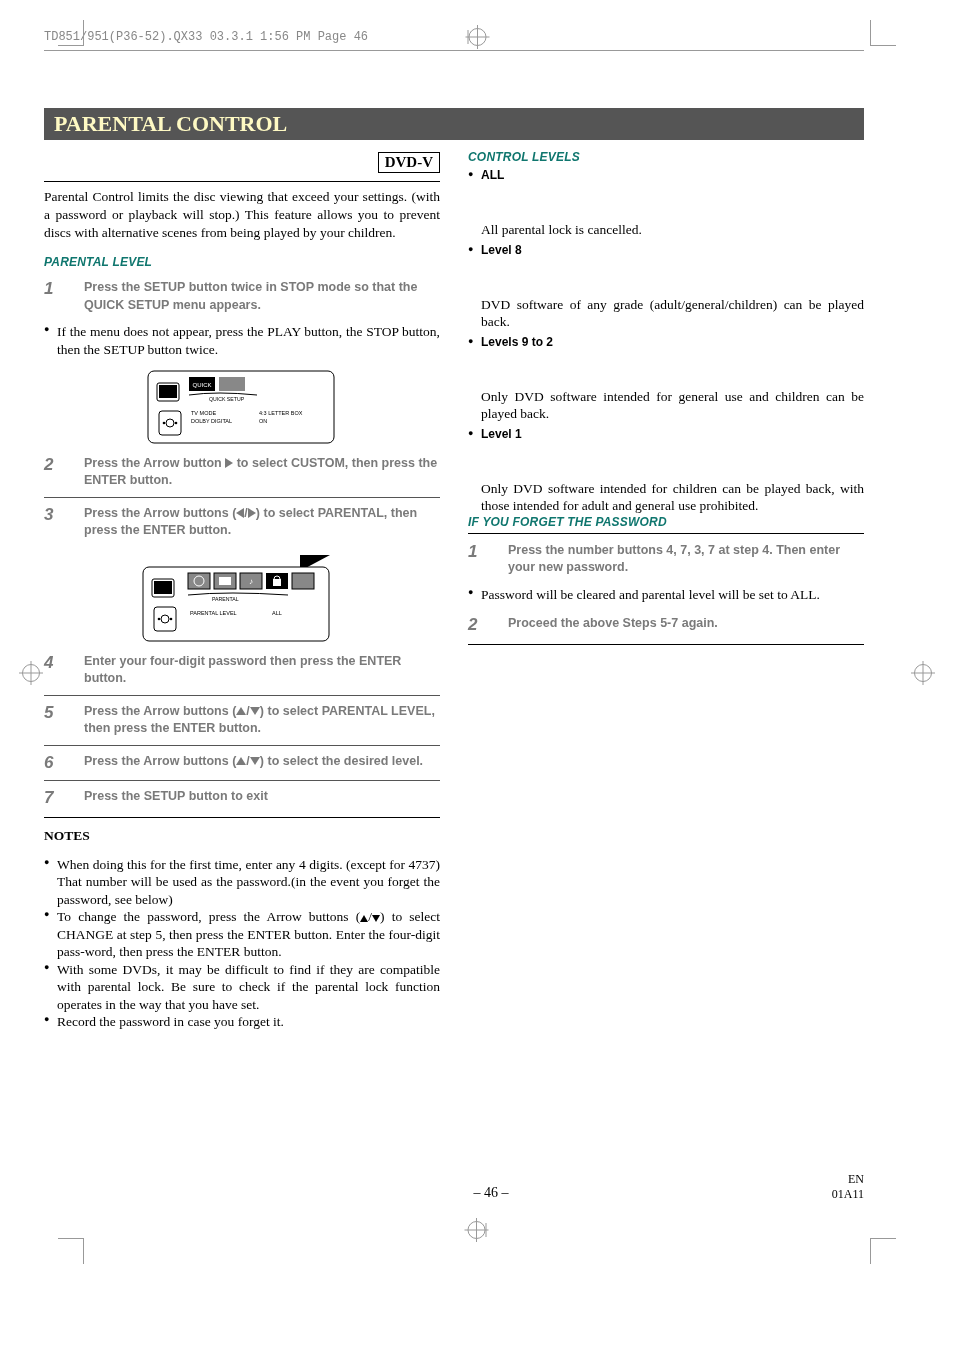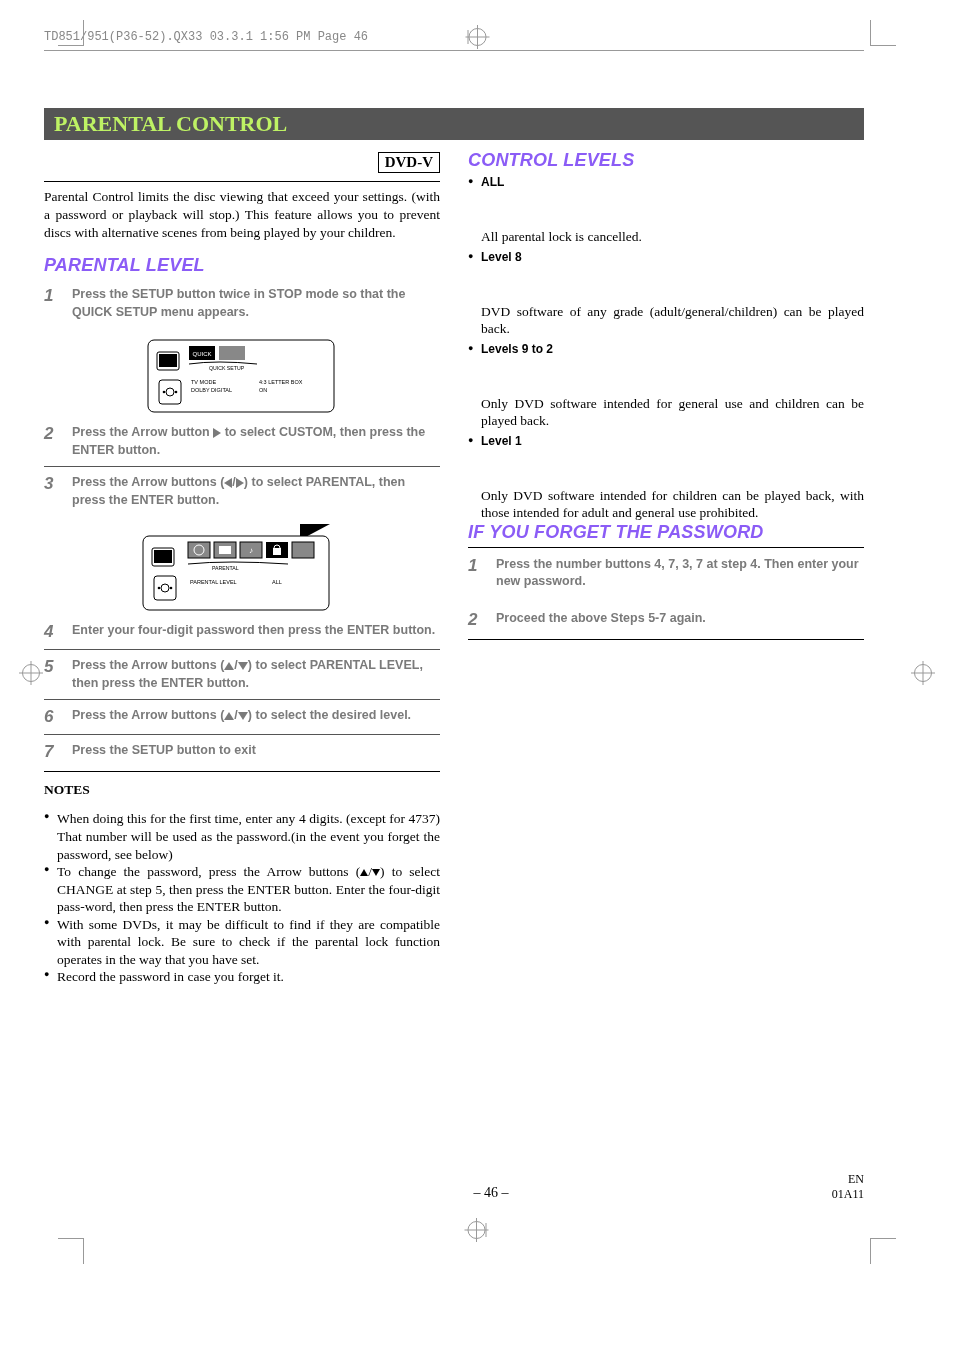--- a/index.html
+++ b/index.html
@@ -57,21 +57,21 @@
 
   .thin-rule-outer {
     height: 3px;
     border-top: 1px solid #999;
     margin: 0 0 55px 0;
   }
 
   .banner-wrap { margin-bottom: 10px; }
   .banner {
     background: #555;
-    color: #bef264;
+    color: #fef9c3;
     font-family: "Times New Roman", serif;
     font-weight: bold;
     font-size: 22px;
     padding: 3px 10px;
   }
 
   .columns {
     display: flex;
     gap: 28px;
     align-items: flex-start;
@@ -95,22 +95,22 @@
     margin: 4px 0 6px 0;
     clear: both;
   }
 
   p.body { font-size: 13.5px; line-height: 1.32; text-align: justify; }
 
   h3.subhead {
     font-family: Arial, Helvetica, sans-serif;
     font-style: italic;
     font-weight: bold;
-    color: #8b5cf6;
-    font-size: 18px;
+    color: #0f766e;
+    font-size: 12px;
     margin-top: 14px;
     margin-bottom: 2px;
     letter-spacing: 0.2px;
   }
 
   ol.steps { list-style: none; padding: 0; margin: 6px 0 0 0; }
   ol.steps > li {
     display: flex;
     align-items: flex-start;
     gap: 10px;
@@ -127,20 +127,21 @@
     width: 18px;
     flex: 0 0 auto;
   }
   .step-text {
     font-family: Arial, Helvetica, sans-serif;
     font-weight: bold;
     color: #7a7a7a;
     font-size: 12.5px;
     line-height: 1.4;
     flex: 1 1 auto;
+    margin-left: 12px;
   }
 
   ul.bullets { list-style: none; padding: 0; margin: 2px 0 0 0; }
   ul.bullets > li { position: relative; padding-left: 13px; font-size: 13.5px; line-height: 1.3; text-align: justify; }
   ul.bullets > li::before { content: "●"; position: absolute; left: 0; top: 1px; font-size: 9px; }
 
   .osd {
     margin: 6px auto 4px auto;
     width: 190px;
     position: relative;
@@ -240,20 +241,23 @@
       <p class="body">Parental Control limits the disc viewing that exceed your settings. (with a password or playback will stop.) This feature allows you to prevent discs with alternative scenes from being played by your children.</p>
 
       <h3 class="subhead">PARENTAL LEVEL</h3>
 
       <ol class="steps">
         <li>
           <span class="step-num">1</span>
           <span class="step-text">Press the SETUP button twice in STOP mode so that the QUICK SETUP menu appears.</span>
         </li>
       </ol>
+      <ul class="bullets">
+        <li>If the menu does not appear, press the PLAY button, the STOP button, then the SETUP button twice.</li>
+      </ul>
 
       <div class="osd">
         <svg viewBox="0 0 190 82" width="190" height="82">
           <rect x="1" y="6" width="186" height="72" rx="6" fill="#fff" stroke="#000"></rect>
 
           <rect x="10" y="18" width="22" height="18" rx="2" fill="#fff" stroke="#000"></rect>
           <rect x="12" y="20" width="18" height="13" fill="#000"></rect>
 
           <rect x="12" y="46" width="22" height="24" rx="3" fill="#fff" stroke="#000"></rect>
           <circle cx="17" cy="58" r="1.3" fill="#000"></circle>
@@ -360,20 +364,23 @@
 
       <h3 class="subhead extra-margin-top">IF YOU FORGET THE PASSWORD</h3>
       <hr class="section-rule">
 
       <ol class="steps">
         <li style="border-top:0; padding-top:2px;">
           <span class="step-num">1</span>
           <span class="step-text">Press the number buttons 4, 7, 3, 7 at step 4. Then enter your new password.</span>
         </li>
       </ol>
+      <ul class="bullets">
+        <li>Password will be cleared and parental level will be set to ALL.</li>
+      </ul>
       <ol class="steps" style="margin-top:8px;">
         <li>
           <span class="step-num">2</span>
           <span class="step-text">Proceed the above Steps 5-7 again.</span>
         </li>
       </ol>
       <hr class="short-hr" style="margin-top:2px;">
     </div>
   </div>
 

